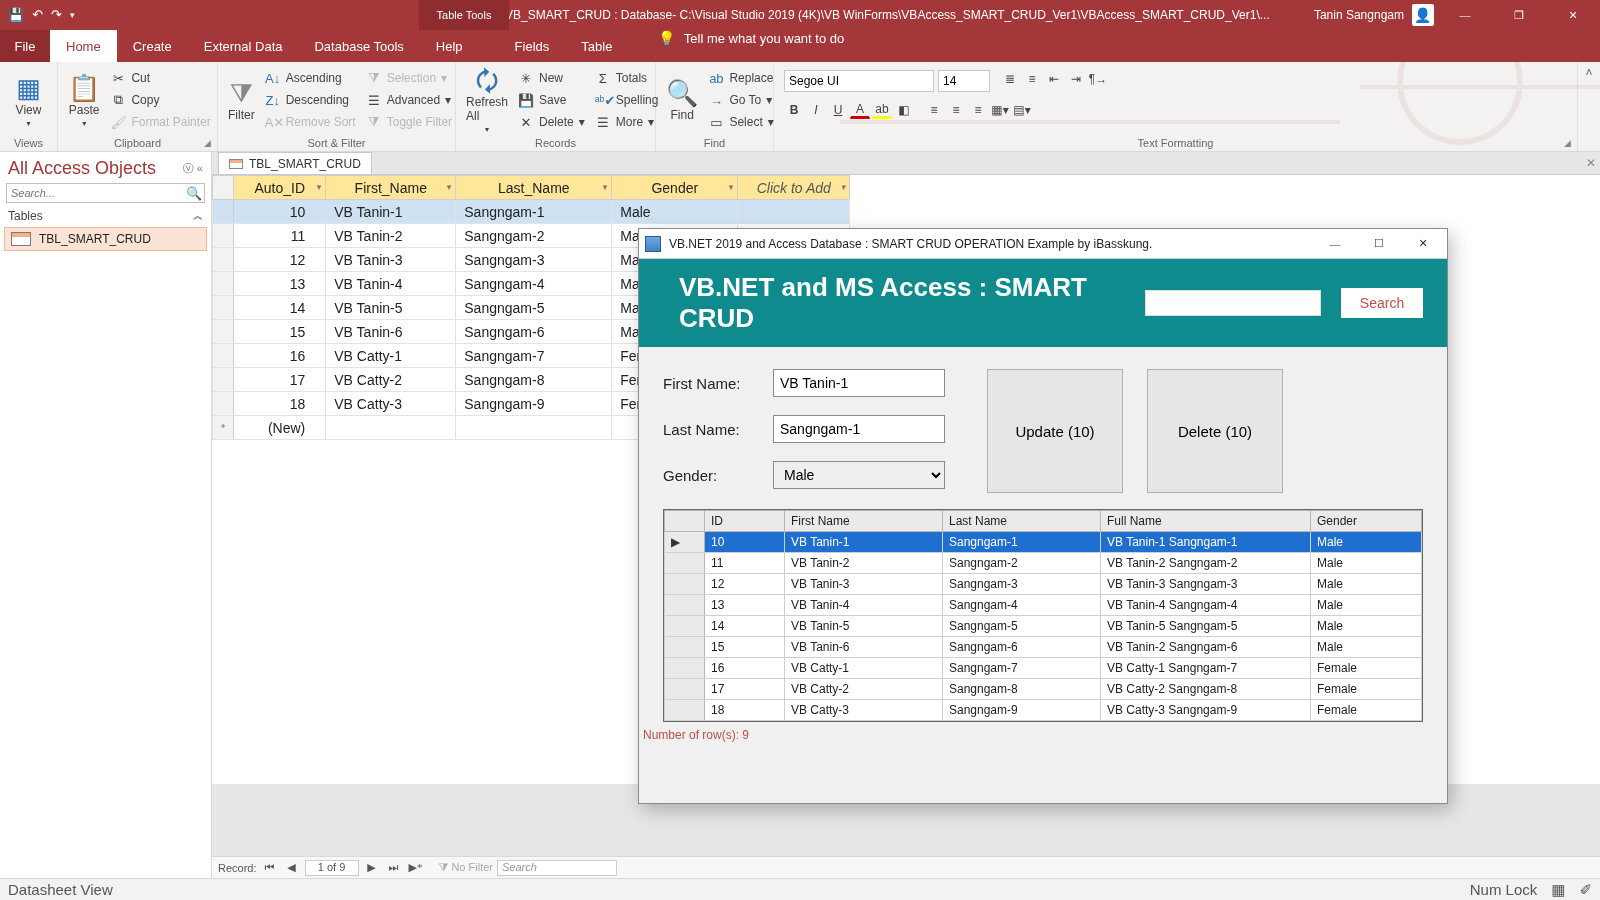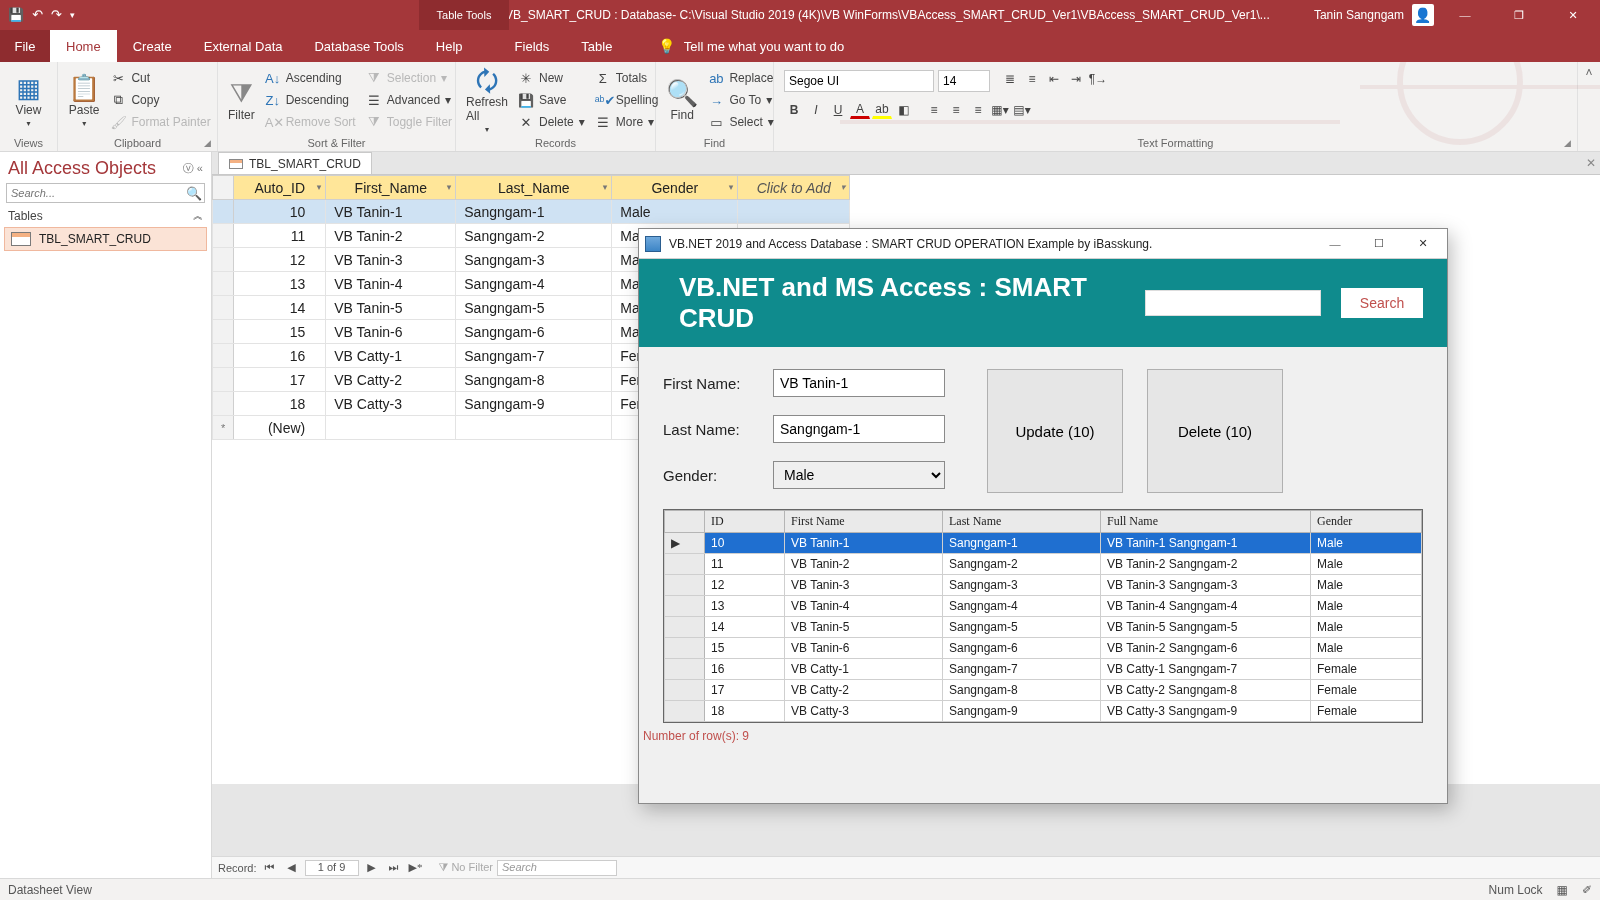--- a/index.html
+++ b/index.html
@@ -5,21 +5,21 @@
   * { box-sizing: border-box; font-family: "Segoe UI", Arial, sans-serif; }
   body { margin: 0; width:1600px; height:900px; background:#fff; overflow:hidden; font-size:13px; color:#222;}
   .titlebar { background:#a4373a; height:30px; display:flex; align-items:center; color:#fff; font-size:12px; }
   .titlebar .qat { width:205px; display:flex; align-items:center; padding-left:8px; gap:8px;}
   .titlebar .qat .glyph { font-family: "Segoe UI Symbol"; font-size:13px;}
   .titlebar .context { position:absolute; left:419px; top:0; width:90px; text-align:center; line-height:30px; font-size:11px; background:#8e2c2f;}
   .titlebar .title { flex:1; text-align:left; padding-left:300px; white-space:nowrap; overflow:hidden;}
   .titlebar .user { display:flex; align-items:center; gap:8px; padding-right:4px;}
   .titlebar .user .avatar { width:22px; height:22px; background:#fff; border-radius:2px; display:flex; align-items:center; justify-content:center; font-size:14px;}
   .winbtn { width:46px; height:30px; display:flex; align-items:center; justify-content:center; font-family:"Segoe UI Symbol"; font-size:11px;}
-  .ribbon-tabs { background:#a4373a; height:32px; display:flex; align-items:center; color:#fff; }
+  .ribbon-tabs { background:#a4373a; height:32px; display:flex; align-items:flex-start; color:#fff; }
   .ribbon-tabs .tab { padding:0 16px; height:32px; display:flex; align-items:center; font-size:13px;}
   .ribbon-tabs .tab.file { background:#8e2c2f; width:50px; justify-content:center;}
   .ribbon-tabs .tab.active { background:#fff; color:#a4373a; font-weight:400;}
   .ribbon-tabs .tellme { margin-left:30px; display:flex; align-items:center; gap:8px;}
   .ribbon-tabs .tellme .bulb { font-size:14px;}
   .ribbon { height:90px; background:#f3f2f1; border-bottom:1px solid #d9d9d9; display:flex; font-size:12px; color:#444;}
   .group { border-right:1px solid #e1e1e1; padding:4px 10px 0 10px; display:flex; flex-direction:column; justify-content:space-between; }
   .group .body { flex:1; display:flex; gap:10px;}
   .group .label { text-align:center; font-size:11px; color:#666; padding:3px 0 2px; position:relative;}
   .group .label .launcher { position:absolute; right:-4px; bottom:3px; font-size:9px; color:#888;}
@@ -57,40 +57,40 @@
   table.ds tr.sel td.rowhdr{background:#cfe2f3;}
   table.ds td.rowhdr { background:#f2f2f2; width:20px; text-align:center; color:#777; font-size:11px; border-right:1px solid #cfcfcf;}
   table.ds th.rowhdr { background:#f2f2f2; width:20px;}
   table.ds td.auto { text-align:right; padding-right:20px;}
   .recordnav { position:absolute; left:0; bottom:0; right:0; height:22px; border-top:1px solid #d9d9d9; background:#f7f7f7; display:flex; align-items:center; font-size:11px; gap:4px; padding-left:6px; color:#555;}
   .recordnav .nb { width:18px; text-align:center; font-family:"Segoe UI Symbol";}
   .recordnav .pg { border:1px solid #ccc; background:#fff; width:54px; height:16px; text-align:center;}
   .recordnav .nofilter{color:#aaa; margin-left:10px;}
   .recordnav .srch { border:1px solid #ccc; background:#fff; width:120px; height:16px; padding-left:4px; font-style:italic; color:#999;}
   
-  .statusbar { height:22px; background:#f3f2f1; border-top:1px solid #d9d9d9; display:flex; align-items:center; justify-content:space-between; font-size:12px; color:#555; padding:0 8px;gap:12px;}
+  .statusbar { height:22px; background:#f3f2f1; border-top:1px solid #d9d9d9; display:flex; align-items:center; justify-content:space-between; font-size:15px; color:#555; padding:0 8px;gap:12px;}
   .statusbar .right { display:flex; gap:14px; align-items:center;}
   
   .vbwin { position:absolute; left:638px; top:228px; width:810px; height:576px; background:#f0f0f0; border:1px solid #8a8a8a; box-shadow:4px 6px 18px rgba(0,0,0,.25); font-size:13px;}
   .vbwin .tb { height:30px; background:#fff; border-bottom:1px solid #d0d0d0; display:flex; align-items:center; padding:0 6px; gap:8px;}
   .vbwin .tb .ico { width:16px;height:16px; background:linear-gradient(#6fa8dc,#3d85c6); border:1px solid #2a5d8f;}
   .vbwin .tb .ttl { flex:1; font-size:12px;}
   .vbwin .tb .wb { width:36px; text-align:center; font-family:"Segoe UI Symbol"; font-size:11px; color:#333;}
   .vbbanner { background:#0f8b8d; color:#fff; height:88px; display:flex; align-items:center; padding:0 24px; gap:20px;}
   .vbbanner h1 { font-size:26px; font-weight:700; margin:16px; flex:1;}
   .vbbanner input { width:176px; height:26px; border:1px solid #ddd; padding:0 6px;}
   .vbbanner button { height:30px; width:82px; background:#fff; border:0; color:#c0504d; font-size:14px;}
   .vbform { padding:22px 24px 10px; display:flex; gap:24px; align-items:flex-start;}
   .vbform .fields { display:grid; grid-template-columns:110px 180px; row-gap:18px; align-items:center; font-size:15px;}
   .vbform .fields input,.vbform .fields select{ height:28px; border:1px solid #8a8a8a; padding:0 6px; font-size:14px; width:172px;}
   .vbform .bigbtns { display:flex; gap:24px; margin-left:10px;}
   .vbform .bigbtns button { width:136px; height:124px; background:#e6e6e6; border:1px solid #b0b0b0; font-size:15px;}
   .vbgrid-wrap { margin:6px 24px 0; border:1px solid #666; background:#fff; }
   table.vb { border-collapse:collapse; width:100%; font-size:12px;}
-  table.vb th { background:#eaeaea; border:1px solid #b5b5b5; padding:3px 6px; text-align:left; font-weight:400;font-family:Liberation Serif, serif;}
+  table.vb th { background:#eaeaea; border:1px solid #b5b5b5; padding:3px 6px; text-align:left; font-weight:400;}
   table.vb td { border:1px solid #cfcfcf; padding:3px 6px; height:20px;}
   table.vb tr.sel td { background:#1f6fd0; color:#fff;}
   table.vb td.rowh { background:#eaeaea; width:38px; border-right:1px solid #b5b5b5;}
   table.vb tr.sel td.rowh{ background:#eaeaea; color:#333;}
   .vbfoot { color:#c0504d; font-size:12px; padding:6px 4px 0 4px;}
   .bg-circuit{position:absolute; right:0; top:62px; width:760px; height:90px; pointer-events:none; opacity:.08;}
 </style>
 </head>
 <body>
 

